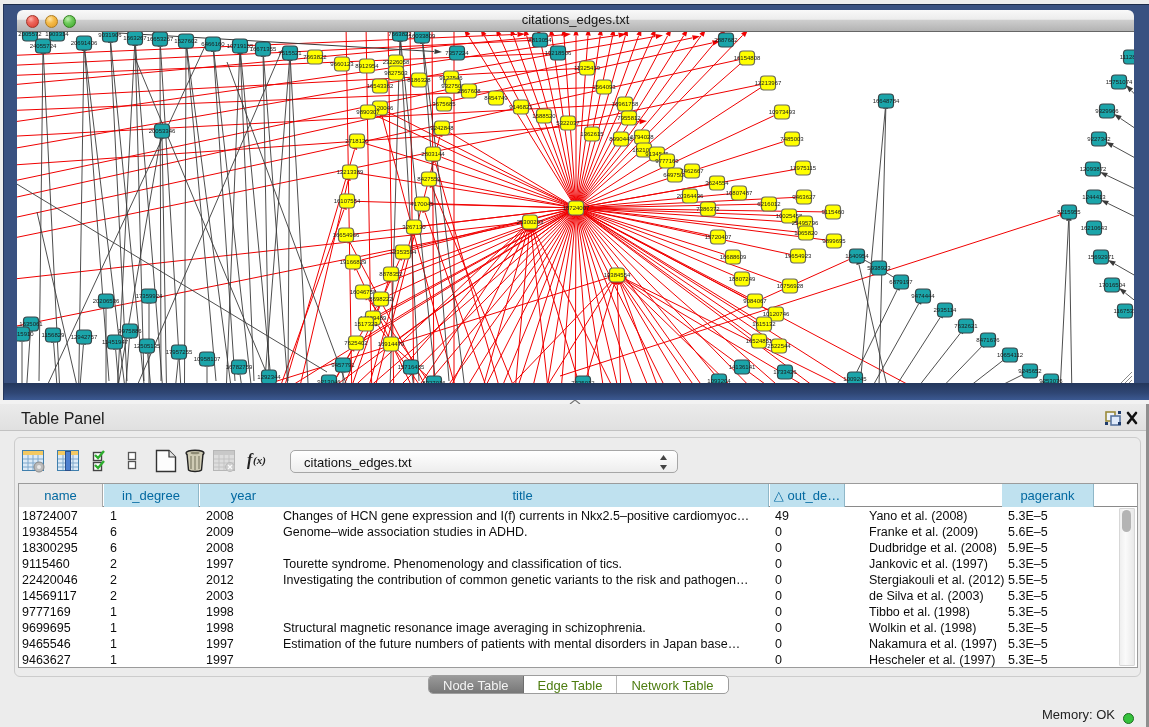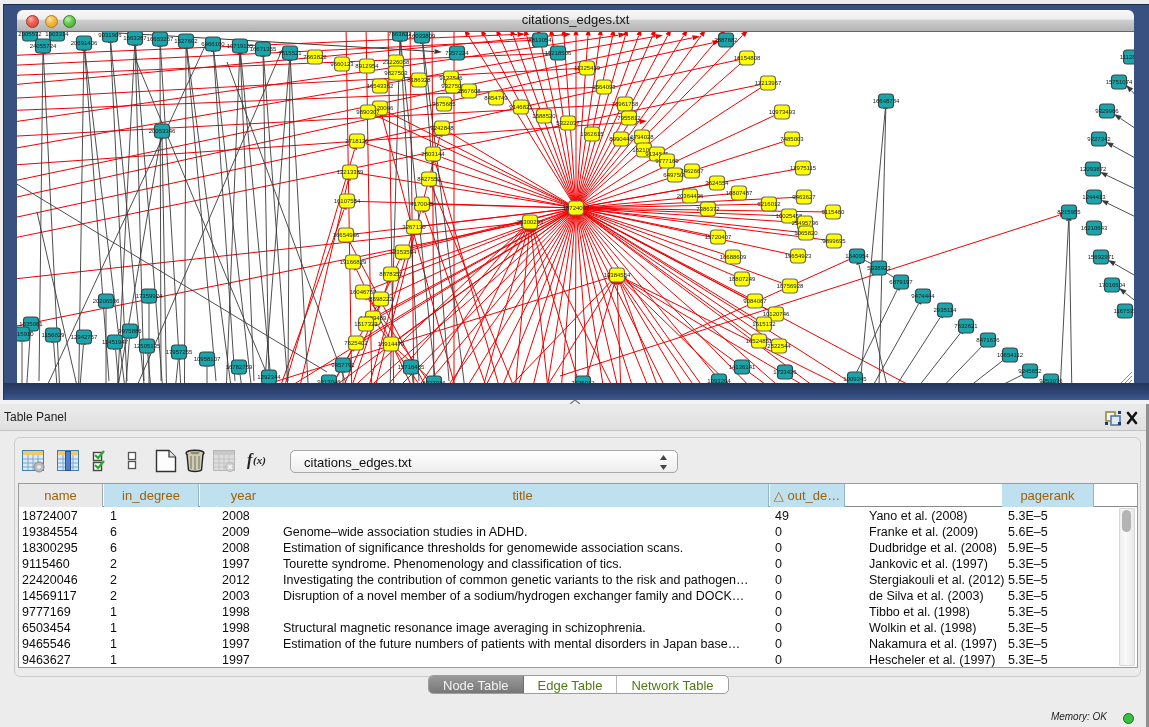--- a/index.html
+++ b/index.html
@@ -12,46 +12,46 @@
 #titlebar .title { position:absolute; left:0; right:0; top:2px; text-align:center; font-size:13px; color:#161616; }
 .tl { position:absolute; top:5px; width:13px; height:13px; border-radius:50%; }
 #tl-r { left:9px; background:radial-gradient(circle at 35% 28%, #ffb3aa 0%, #ee6a5f 35%, #d8372a 100%); border:1px solid #a33227; }
 #tl-y { left:27.5px; background:radial-gradient(circle at 35% 28%, #ffe6a8 0%, #f5bb48 40%, #e09a26 100%); border:1px solid #ad7b1f; }
 #tl-g { left:46px; background:radial-gradient(circle at 35% 28%, #c0f0b0 0%, #6fcb5c 40%, #38a426 100%); border:1px solid #32801f; }
 #canvas { position:absolute; left:0; top:22px; width:1117px; height:354px; background:#ffffff; overflow:hidden; }
 
 #tpanel { position:absolute; left:0; top:404px; width:1149px; height:323px; background:#ececec; }
 #splitstrip { position:absolute; left:0; top:-4px; width:1149px; height:4px; background:#f2f2f2; }
 #tphead { position:absolute; left:0; top:0px; width:1149px; height:27px; background:linear-gradient(180deg,#ebebeb,#e0e0e0); border-bottom:1px solid #c2c2c2; }
-#tphead .t { position:absolute; left:4px; top:6px; font-size:12px; color:#1c1c1c; }
+#tphead .t { position:absolute; left:21px; top:6px; font-size:16px; color:#1c1c1c; }
 #righted { position:absolute; right:0; top:0; width:3px; height:323px; background:#8f8f8f; }
 #innerpanel { position:absolute; left:14px; top:33px; width:1127px; height:240px; background:#ececec; border:1px solid #cccccc; border-radius:6px; }
 #toolbar { position:absolute; left:4px; top:10px; height:26px; }
 #combo { position:absolute; left:275px; top:12px; width:388px; height:23px; border:1px solid #a6a6a6; border-radius:5px; background:linear-gradient(180deg,#ffffff,#ededed); }
 #combo .lbl { position:absolute; left:13px; top:4px; font-size:13px; color:#111; }
 #combo .arr { position:absolute; right:9px; top:2px; font-size:9px; color:#333; line-height:9px; }
 #tbl { position:absolute; left:3px; top:45px; width:1120px; height:185px; border:1px solid #9b9b9b; background:#fff; }
 #thead { position:absolute; left:0; top:0; width:100%; height:23px; border-bottom:1px solid #8a8a8a; }
-.th { position:absolute; top:0; height:23px; background:#bfe1ef; border-right:1px solid #8fb7c8; font-size:13px; color:#a16207; text-align:center; line-height:23px; }
+.th { position:absolute; top:0; height:23px; background:#bfe1ef; border-right:1px solid #8fb7c8; font-size:13px; color:#0369a1; text-align:center; line-height:23px; }
 #tbody { position:absolute; left:0; top:24px; width:100%; }
 .tr { position:relative; height:16px; }
 .c { position:absolute; top:0; font-size:12.5px; color:#0c0c0c; white-space:nowrap; overflow:hidden; line-height:16px; }
 .c0 { left:3px;  width:84px; }
 .c1 { left:91px; width:92px; }
-.c2 { left:203px;width:73px; }
+.c2 { left:187px;width:73px; }
 .c3 { left:264px;width:486px; }
 .c4 { left:756px;width:72px; }
 .c5 { left:850px;width:140px; }
 .c6 { left:989px;width:90px; }
 #vscroll { position:absolute; left:1104px; top:70px; width:16px; height:158px; background:linear-gradient(90deg,#efefef,#fafafa 40%,#e9e9e9); border:1px solid #d7d7d7; border-radius:1px; }
 #vthumb { position:absolute; left:2px; top:1px; width:9px; height:22px; background:#b4b4b4; border-radius:5px; }
 #tabs { position:absolute; left:428px; top:271px; height:19px; display:flex; border:1px solid #9d9d9d; border-radius:5px; overflow:hidden; background:#fff;justify-content:center; }
 .tab { font-size:13px; color:#4d7c0f; padding:1px 14px 0 14px; line-height:17px; border-right:1px solid #b8b8b8; }
 .tab.sel { background:linear-gradient(180deg,#9a9a9a,#777777); color:#f4f4f4; border-right:1px solid #6e6e6e; }
-#memory { position:absolute; right:42px; bottom:5px; font-size:10px; color:#222;font-style:italic; }
+#memory { position:absolute; right:34px; bottom:5px; font-size:13px; color:#222; }
 #memdot { position:absolute; right:15px; bottom:3px; width:11px; height:11px; border-radius:50%; background:#35c23c; border:1px solid #1c6d20; }
 .icon { display:inline-block; vertical-align:top; }
 </style></head>
 <body>
 <div id="app">
   <div id="desktop">
     <div id="win">
       <div id="titlebar">
         <div class="tl" id="tl-r"></div>
           <div class="tl" id="tl-y"></div>
@@ -853,38 +853,38 @@
           <div class="th" style="left:181px;width:88px;">year</div>
           <div class="th" style="left:258px;width:492px;">title</div>
           <div class="th" style="left:751px;width:75px;">△ out_de…</div>
           <div class="th" style="left:983px;width:92px;">pagerank</div>
         </div>
         <div id="tbody">
 <div class="tr">
 <div class="c c0">18724007</div>
               <div class="c c1">1</div>
               <div class="c c2">2008</div>
+<div class="c c3">Changes of HCN gene expression and I(f) currents in Nkx2.5–positive cardiomyoc…</div>
               <div class="c c4">49</div>
               <div class="c c5">Yano et al. (2008)</div>
 <div class="c c6">5.3E–5</div>
             </div>
 <div class="tr">
 <div class="c c0">19384554</div>
               <div class="c c1">6</div>
               <div class="c c2">2009</div>
 <div class="c c3">Genome–wide association studies in ADHD.</div>
               <div class="c c4">0</div>
               <div class="c c5">Franke et al. (2009)</div>
 <div class="c c6">5.6E–5</div>
             </div>
 <div class="tr">
 <div class="c c0">18300295</div>
               <div class="c c1">6</div>
               <div class="c c2">2008</div>
-<div class="c c3">Estimation of significance thresholds for genomewide association scans.</div>
               <div class="c c4">0</div>
               <div class="c c5">Dudbridge et al. (2008)</div>
 <div class="c c6">5.9E–5</div>
             </div>
 <div class="tr">
 <div class="c c0">9115460</div>
               <div class="c c1">2</div>
               <div class="c c2">1997</div>
 <div class="c c3">Tourette syndrome. Phenomenology and classification of tics.</div>
               <div class="c c4">0</div>
@@ -897,35 +897,34 @@
               <div class="c c2">2012</div>
 <div class="c c3">Investigating the contribution of common genetic variants to the risk and pathogen…</div>
               <div class="c c4">0</div>
               <div class="c c5">Stergiakouli et al. (2012)</div>
 <div class="c c6">5.5E–5</div>
             </div>
 <div class="tr">
 <div class="c c0">14569117</div>
               <div class="c c1">2</div>
               <div class="c c2">2003</div>
-<div class="c c3">Disruption of a novel member of a sodium/hydrogen exchanger family and DOCK…</div>
               <div class="c c4">0</div>
               <div class="c c5">de Silva et al. (2003)</div>
 <div class="c c6">5.3E–5</div>
             </div>
 <div class="tr">
 <div class="c c0">9777169</div>
               <div class="c c1">1</div>
               <div class="c c2">1998</div>
               <div class="c c4">0</div>
               <div class="c c5">Tibbo et al. (1998)</div>
 <div class="c c6">5.3E–5</div>
             </div>
 <div class="tr">
-<div class="c c0">6503454</div>
+<div class="c c0">9699695</div>
               <div class="c c1">1</div>
               <div class="c c2">1998</div>
 <div class="c c3">Structural magnetic resonance image averaging in schizophrenia.</div>
               <div class="c c4">0</div>
               <div class="c c5">Wolkin et al. (1998)</div>
 <div class="c c6">5.3E–5</div>
             </div>
 <div class="tr">
 <div class="c c0">9465546</div>
               <div class="c c1">1</div>

